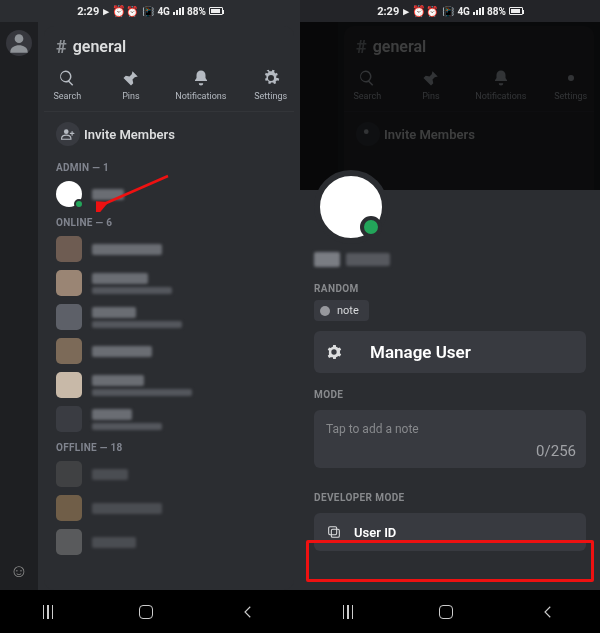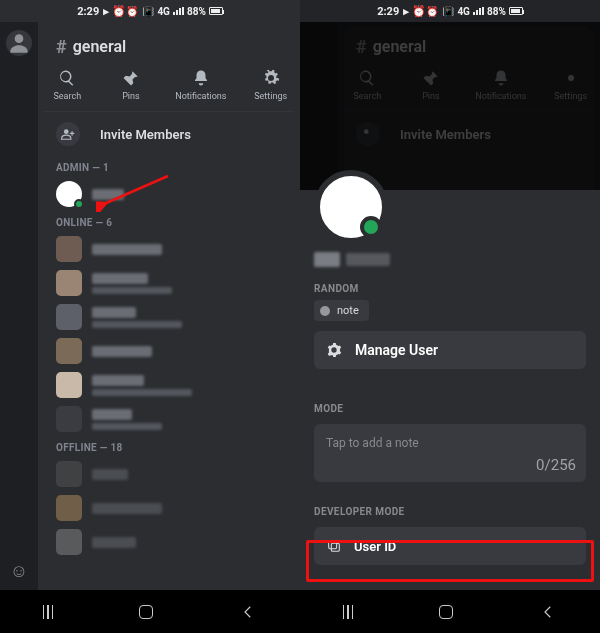--- a/index.html
+++ b/index.html
@@ -23,21 +23,21 @@
   
   .left-rail { position: absolute; left:0; top:22px; bottom:43px; width:38px; background:#1e1f22; display:flex; flex-direction:column; align-items:center; padding-top:8px; z-index:1;}
   .left-rail .prof { width:26px; height:26px; border-radius:50%; background:#36373d; display:flex; align-items:center; justify-content:center; color:#999;}
   .left-rail .emoji { margin-top:auto; margin-bottom:8px; color:#888; font-size:18px;}
   .panel { position:absolute; left:44px; right:6px; top:26px; bottom:43px; background:#2b2d31; border-radius:10px; overflow:hidden; display:flex; flex-direction:column; z-index:2;}
   .ch-header { display:flex; align-items:center; gap:6px; padding:10px 12px 6px; color:#dcddde; font-size:16px; font-weight:600;}
   .hash { color:#8e9297; font-size:18px; font-weight:700;}
   .actions { display:flex; justify-content:space-around; padding:6px 4px 10px; border-bottom:1px solid rgba(255,255,255,0.04);gap:25px;}
   .action { display:flex; flex-direction:column; align-items:center; gap:4px; color:#b5bac1; font-size:9px; width:25%;}
   .action svg { width:18px; height:18px; fill:#b5bac1;}
-  .invite { display:flex; align-items:center; gap:20px; padding:10px 12px; color:#dcddde; font-size:13px; font-weight:600;}
+  .invite { display:flex; align-items:center; gap:4px; padding:10px 12px; color:#dcddde; font-size:13px; font-weight:600;}
   .invite .circ { width:24px; height:24px; border-radius:50%; background:#383a40; display:flex; align-items:center; justify-content:center;}
   .invite .circ svg{width:14px;height:14px;fill:#b5bac1;}
   .group-label { color:#80848e; font-size:10px; font-weight:700; letter-spacing:.3px; padding:6px 12px 4px;}
   .member { display:flex; align-items:center; gap:10px; padding:4px 12px; height:34px;}
   .avatar { width:26px; height:26px; border-radius:50%; background:#4f545c; position:relative; flex:0 0 auto;}
   .avatar.white{ background:#fff;}
   .presence { position:absolute; right:-2px; bottom:-2px; width:10px; height:10px; border-radius:50%; background:#23a55a; border:2px solid #2b2d31;}
   .name-blur { height:11px; border-radius:2px; background:#6a6d73; filter: blur(1.4px); }
   .sub-blur  { height:7px; margin-top:3px; border-radius:2px; background:#54575d; filter: blur(1.4px);}
   .namecol { display:flex; flex-direction:column;}
@@ -58,21 +58,21 @@
   .sheet { position:absolute; left:0; right:0; top:190px; bottom:43px; background:#2b2d31; z-index:10; padding:0 0 0 0; overflow:hidden;}
   .uhead { position:absolute; left:0; right:0; top:170px; z-index:12; padding-left:14px;}
   .uhead .big { width:74px; height:74px; border-radius:50%; background:#fff; border:6px solid #2b2d31; position:relative;}
   .uhead .big .pres { position:absolute; right:0px; bottom:0px; width:22px; height:22px; border-radius:50%; background:#23a55a; border:4px solid #2b2d31;}
   .uname { margin:62px 0 0 14px; display:flex; align-items:center; gap:6px;}
   .uname .b1{ width:26px; height:15px; background:#7a7d83; filter:blur(1.6px); border-radius:2px;}
   .uname .b2{ width:44px; height:13px; background:#56585e; filter:blur(1.6px); border-radius:2px;}
   .sect-label { color:#87898c; font-size:10px; font-weight:700; letter-spacing:.4px; padding:16px 14px 6px;}
   .role-pill { margin:0 14px; display:inline-flex; align-items:center; gap:7px; background:#383a40; border-radius:4px; padding:4px 10px 4px 6px; color:#d7d9db; font-size:11px;}
   .role-pill .dot{ width:10px;height:10px;border-radius:50%; background:#97989d;}
-  .manage { margin:10px 14px 18px; background:#383a40; border-radius:6px; display:flex; align-items:center; gap:13px; padding:11px 12px; color:#fff; font-size:14px; font-weight:600;}
+  .manage { margin:10px 14px 0; background:#383a40; border-radius:6px; display:flex; align-items:center; gap:28px; padding:11px 12px; color:#fff; font-size:17px; font-weight:600;}
   .manage svg{width:16px;height:16px;fill:#dcddde;}
   .note-box { margin:4px 14px 8px; background:#383a40; border-radius:6px; padding:12px; color:#87898c; font-size:12px; position:relative; height:58px; display:flex; align-items:flex-start;}
   .note-count { position:absolute; right:10px; bottom:8px; color:#a0a2a6; font-size:15px;}
   .copy { margin:4px 14px 0; background:#383a40; border-radius:6px; display:flex; align-items:center; gap:12px; padding:11px 12px; color:#fff; font-size:13px; font-weight:600;}
   .copy svg{width:16px;height:16px;stroke:#dcddde;fill:none;stroke-width:1.6;}
   .redbox { position:absolute; border:3px solid #e11; border-radius:2px; z-index:30; pointer-events:none;}
 </style>
 </head>
 <body>
 

